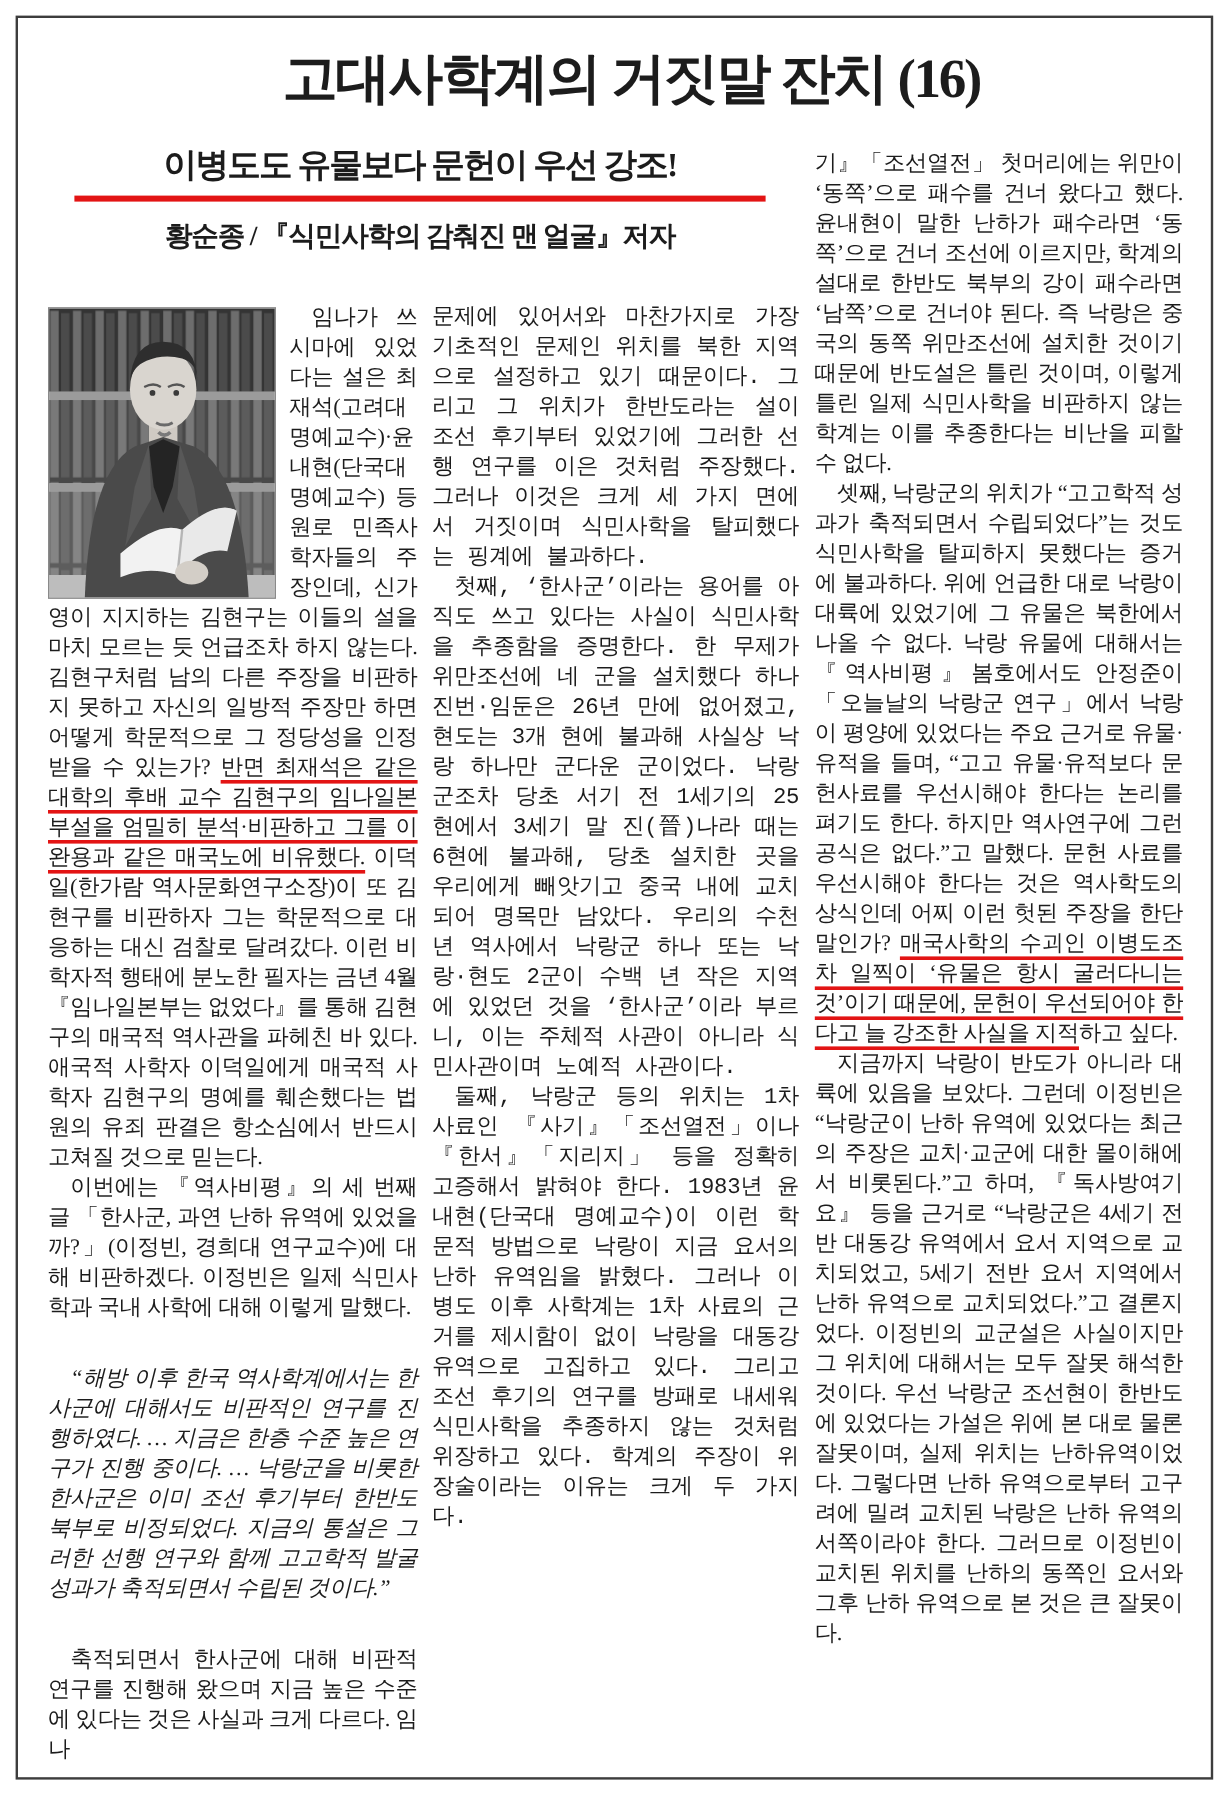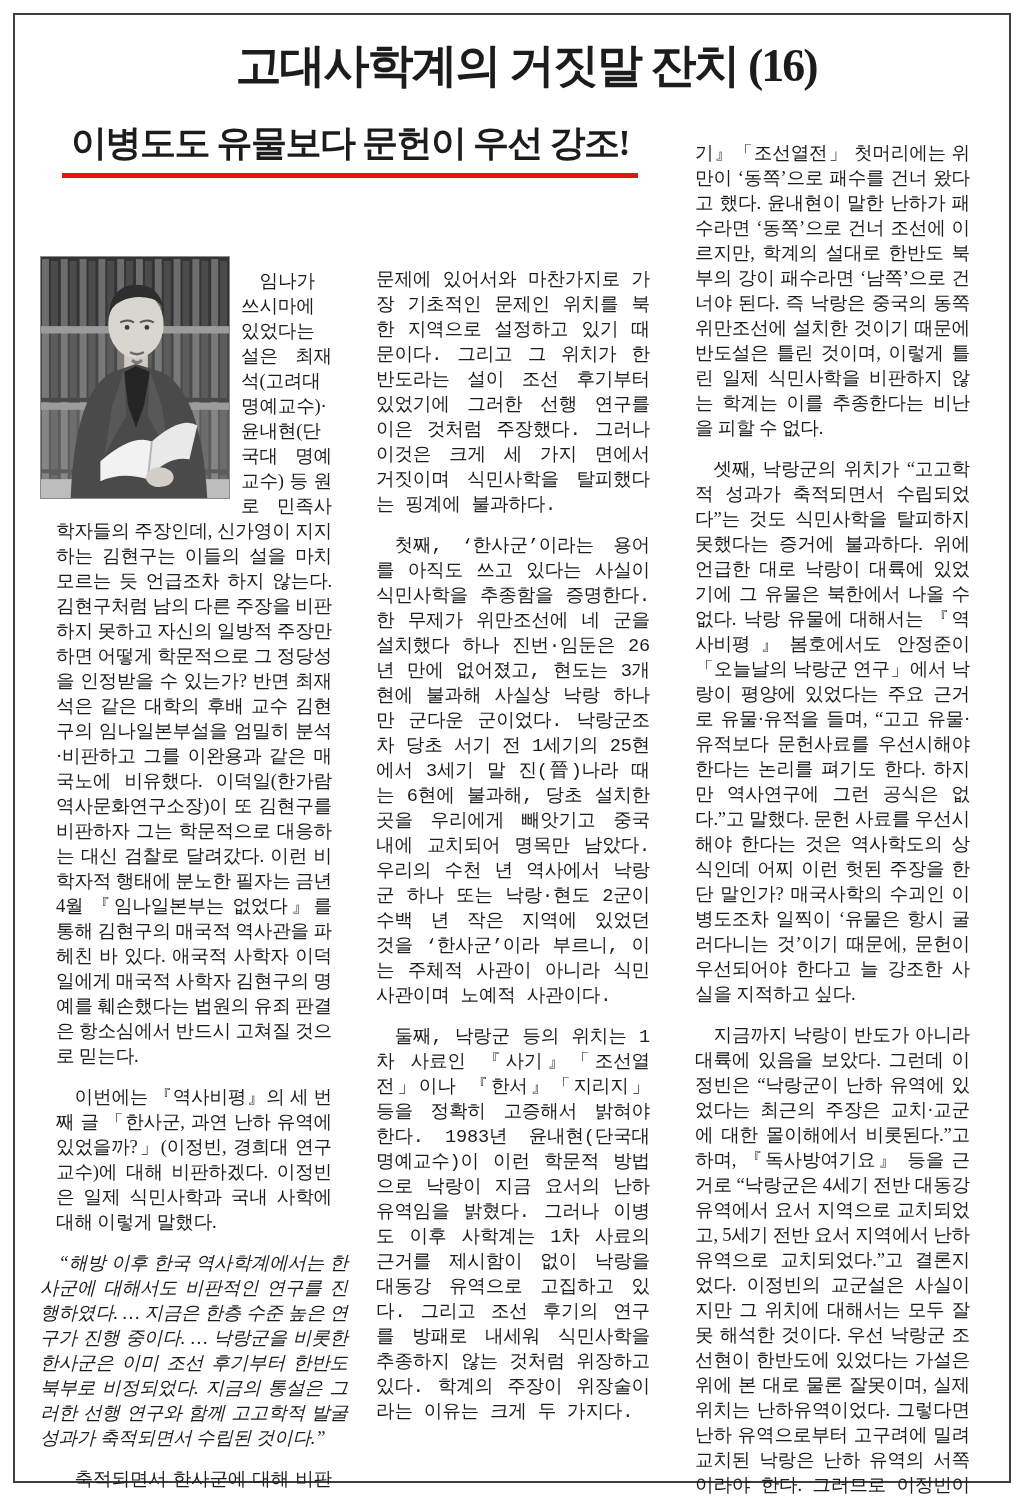--- a/index.html
+++ b/index.html
@@ -10,35 +10,36 @@
   }
   .frame {
     position:absolute; left:13px; top:13px; right:13px; bottom:13px;
     border:2px solid #3d3d3d; pointer-events:none;
   }
   .title {
     position:absolute; left:0; right:0; top:38px; text-align:center;
     font-size:46px; font-weight:bold; letter-spacing:-2px; line-height:1.2;padding-left:28px;
   }
   .subhead { position:absolute; left:62px; top:121px; width:576px; text-align:center; }
-  .subtitle { font-size:36px; font-weight:bold; letter-spacing:-1.5px; line-height:1.25; }
+  .subtitle { font-size:28px; font-weight:bold; letter-spacing:-1.5px; line-height:1.25; }
   .red-rule { height:5px; background:#e31414; margin-top:7px; }
   .byline { margin-top:13px; font-size:23px; font-weight:bold; letter-spacing:-1px; }
   .col {
     position:absolute; font-size:18.6px; line-height:25px;
     text-align:justify; word-break:break-all; letter-spacing:-0.2px;
   }
   #col1 { left:40px;  top:252px; width:308px; }
   #col2 { left:360px; top:252px; width:306px;font-family:Liberation Mono, monospace; }
   #col3 { left:679px; top:124px; width:307px; }
-  p.para { margin:16px; }
+  p.para { margin:0; }
   p.indent { text-indent:1em; }
   p.italic { font-style:italic; }
-  p.gap { margin:9px 0; }
+  p.gap { margin:34px 0; }
   .redline {
+    text-decoration:underline;
     text-decoration-color:#e31414;
     text-decoration-thickness:3px;
     text-underline-offset:5px;
   }
   .photo {
     float:left; width:190px; height:243px; margin:4px 11px 3px 0;
     border:1px solid #8a8a8a; box-sizing:border-box; background:#c2c2c2;
   }
   .photo svg { display:block; width:100%; height:100%; }
 </style>
@@ -46,20 +47,21 @@
 <body>
 
 <div class="page">
   <div class="frame"></div>
 
   <div class="title">고대사학계의 거짓말 잔치 (16)</div>
 
   <div class="subhead">
     <div class="subtitle">이병도도 유물보다 문헌이 우선 강조!</div>
     <div class="red-rule"></div>
+    <div class="byline">황순종 / 『식민사학의 감춰진 맨 얼굴』저자</div>
   </div>
 
   <div id="col1" class="col">
     <div class="photo">
       <svg viewBox="0 0 190 243" preserveAspectRatio="none">
         <defs>
           <pattern id="books" width="19" height="72" patternUnits="userSpaceOnUse">
             <rect width="19" height="72" fill="#343434"></rect>
             <rect x="1" y="2" width="7" height="68" fill="#6d6d6d"></rect>
             <rect x="10" y="4" width="7" height="66" fill="#4b4b4b"></rect>

